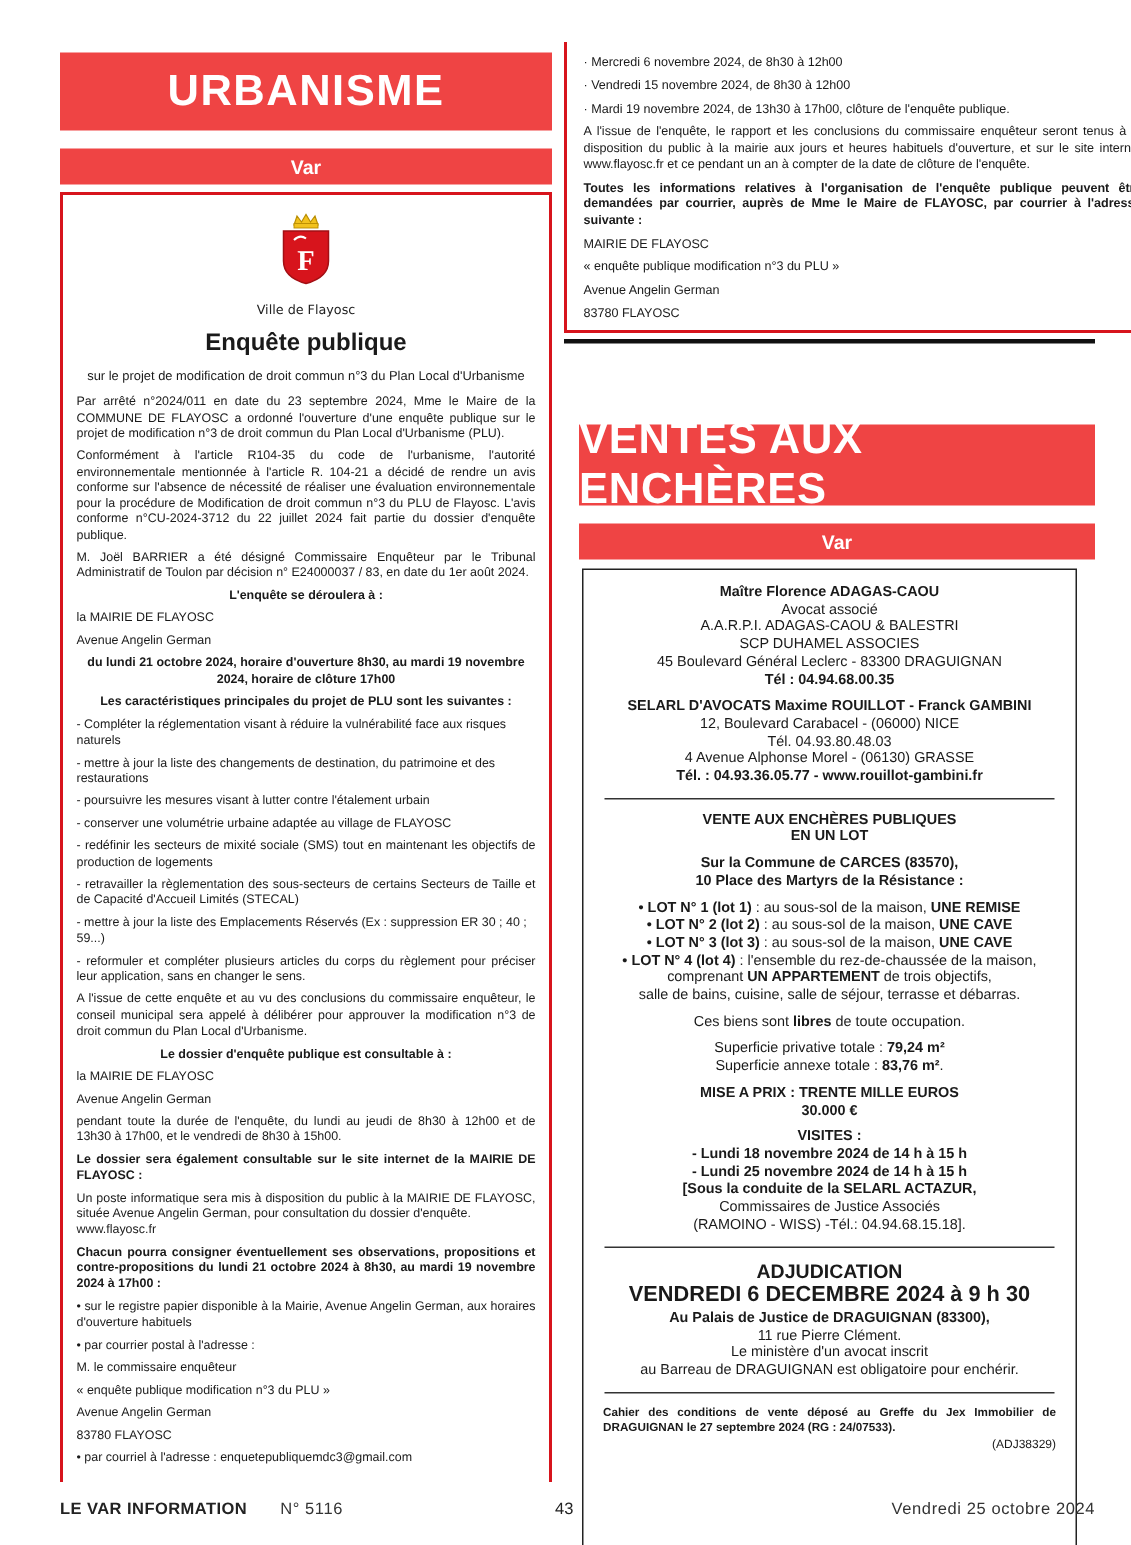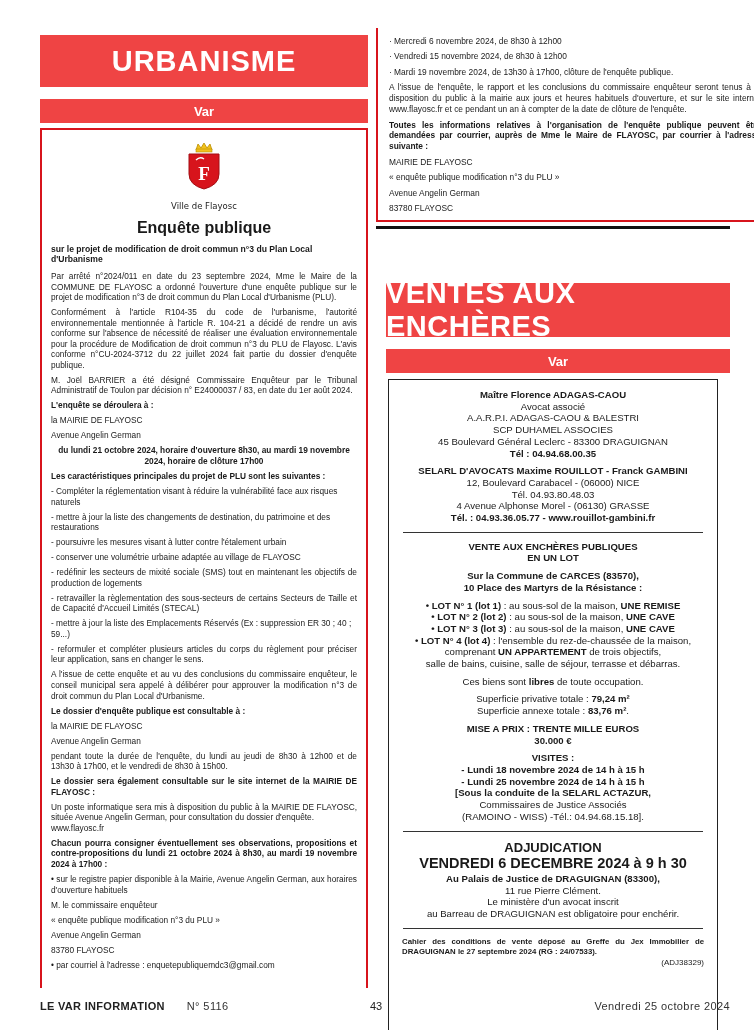--- a/index.html
+++ b/index.html
@@ -10,24 +10,24 @@
   .banner.small{font-size:13px;font-weight:700;}
   
   .col-left{position:absolute;left:40px;top:35px;width:328px;}
   .urb-banner{height:52px;}
   .var-banner-l{height:24px;margin-top:12px;}
   .left-box{margin-top:5px;border:2px solid #d7141c;border-bottom:none;height:860px;
             padding:6px 9px 0 9px;box-sizing:border-box;overflow:hidden;}
   .logo-wrap{text-align:center;margin-top:2px;}
   .logo-caption{font-size:8.5px;color:#222;margin-top:1px;font-family:"DejaVu Sans",sans-serif;}
   .notice-title{text-align:center;font-weight:700;font-size:16px;margin-top:8px;}
-  .notice-subtitle{text-align:left;font-weight:700;font-size:8.6px;margin-top:7px;}
+  .notice-subtitle{text-align:center;font-weight:400;font-size:8.6px;margin-top:7px;}
   .body-list{font-size:8.3px;line-height:1.27;margin-top:7px;}
   .ln{margin:0;}
-  .b{font-weight:700;} .bold{font-weight:700;}
+  .b{font-weight:700;text-align:center;} .bold{font-weight:700;}
   .c{text-align:center;} .j{text-align:justify;}
   .mt{margin-top:4.5px;}
   
   .col-right{position:absolute;left:376px;top:0;width:354px;}
   .right-box{position:absolute;left:0;top:28px;width:398px;height:194px;box-sizing:border-box;
              border:2px solid #d7141c;border-top:none;padding:8px 11px 4px 11px;overflow:hidden;
              font-size:8.4px;line-height:1.3;}
   .black-rule{position:absolute;left:0;top:226px;width:354px;height:2.5px;background:#111;}
   .ventes-banner{position:absolute;left:10px;top:283px;width:344px;height:54px;}
   .ventes-banner .t{font-size:29px;font-weight:700;letter-spacing:.5px;}
@@ -96,20 +96,21 @@
           <div class="ln j mt">A l'issue de cette enquête et au vu des conclusions du commissaire enquêteur, le conseil municipal sera appelé à délibérer pour approuver la modification n°3 de droit commun du Plan Local d'Urbanisme.</div>
           <div class="ln b mt">Le dossier d'enquête publique est consultable à :</div>
           <div class="ln mt">la MAIRIE DE FLAYOSC</div>
           <div class="ln mt">Avenue Angelin German</div>
           <div class="ln j mt">pendant toute la durée de l'enquête, du lundi au jeudi de 8h30 à 12h00 et de 13h30 à 17h00, et le vendredi de 8h30 à 15h00.</div>
           <div class="ln b j mt">Le dossier sera également consultable sur le site internet de la MAIRIE DE FLAYOSC :</div>
           <div class="ln j mt">Un poste informatique sera mis à disposition du public à la MAIRIE DE FLAYOSC, située Avenue Angelin German, pour consultation du dossier d'enquête.</div>
           <div class="ln ">www.flayosc.fr</div>
           <div class="ln b j mt">Chacun pourra consigner éventuellement ses observations, propositions et contre-propositions du lundi 21 octobre 2024 à 8h30, au mardi 19 novembre 2024 à 17h00 :</div>
           <div class="ln j mt">• sur le registre papier disponible à la Mairie, Avenue Angelin German, aux horaires d'ouverture habituels</div>
+          <div class="ln mt">• par courrier postal à l'adresse :</div>
           <div class="ln mt">M. le commissaire enquêteur</div>
           <div class="ln mt">« enquête publique modification n°3 du PLU »</div>
           <div class="ln mt">Avenue Angelin German</div>
           <div class="ln mt">83780 FLAYOSC</div>
           <div class="ln mt">• par courriel à l'adresse : enquetepubliquemdc3@gmail.com</div>
         </div>
     </div>
   </div>
 
   <div class="col-right">

